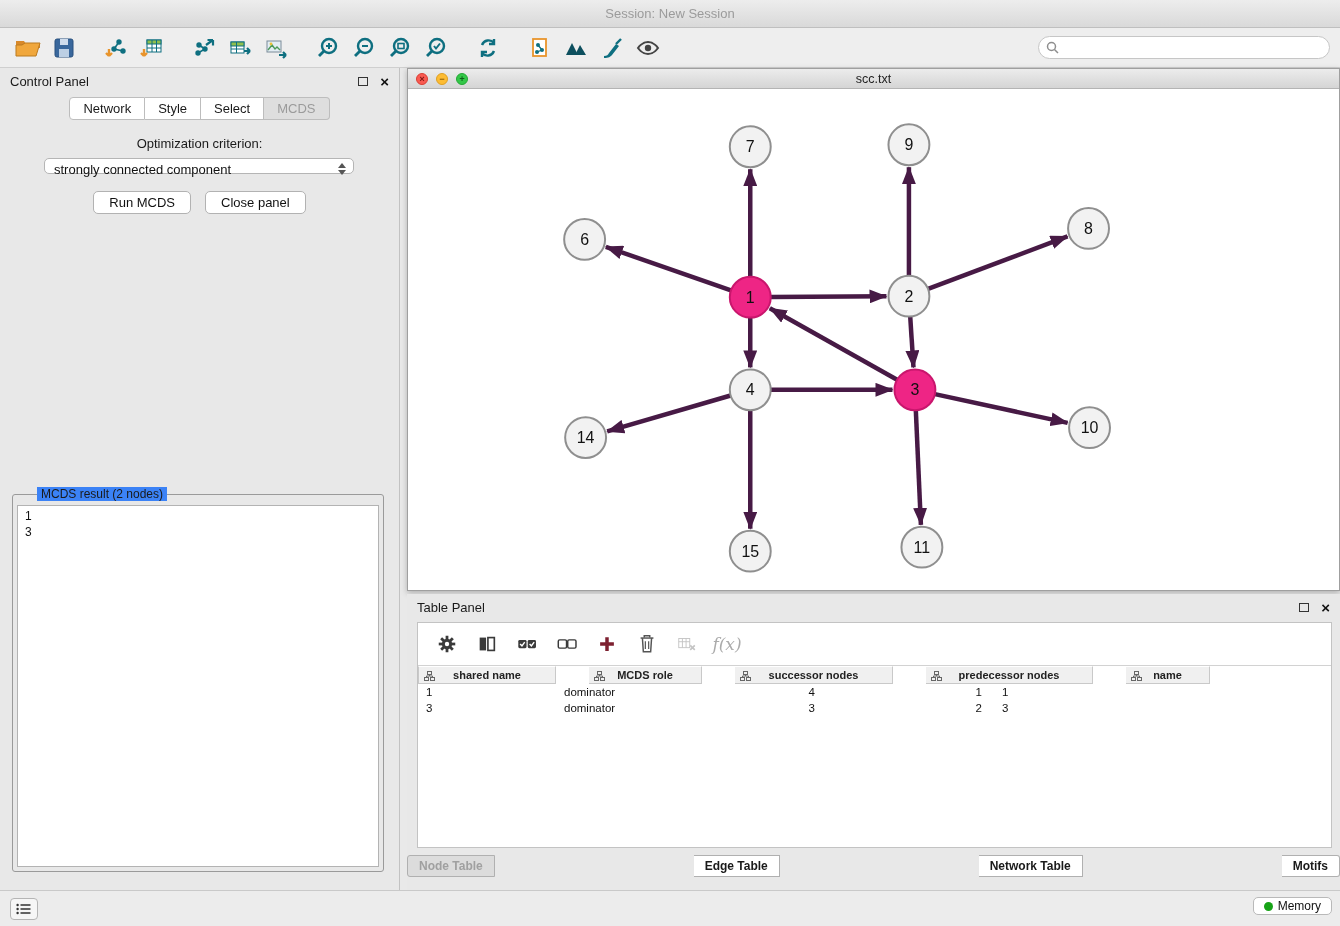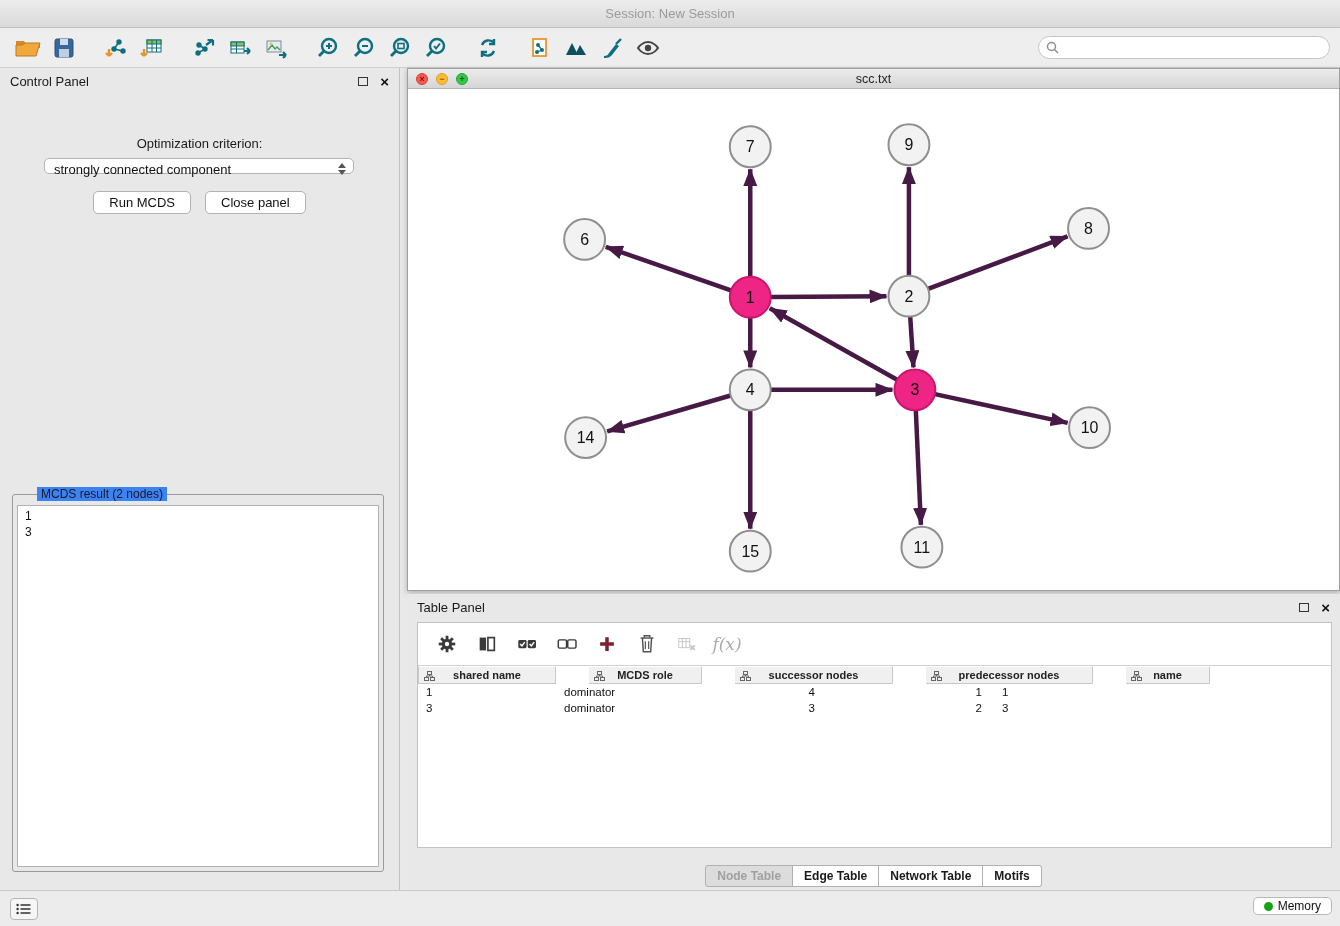--- a/index.html
+++ b/index.html
@@ -77,21 +77,21 @@
     background:none; border:none; }
   .fx { font-family:"DejaVu Serif", serif; font-style:italic; font-size:17px; color:#ababab; }
   .thead { display:flex; border-top:1px solid #d2d2d2;gap:33px; }
   .th { position:relative; height:18px; background:#f0f0f0; border-right:1px solid #c9c9c9;
     border-bottom:1px solid #c9c9c9; border-top:1px solid #fff; font-size:11px; font-weight:bold;
     color:#222; display:flex; align-items:center; justify-content:center; }
   .th:first-child { border-left:1px solid #c9c9c9; }
   .th-icon { position:absolute; left:5px; top:4px; }
   .tr { display:flex; height:16px; }
   .td { font-size:11.5px; color:#111; line-height:16px; padding:0 12px 0 8px; white-space:nowrap; overflow:hidden; }
-  .tp-tabs { position:absolute; bottom:3px; left:0; right:0; display:flex; justify-content:center; }
+  .tp-tabs { position:absolute; bottom:13px; left:0; right:0; display:flex; justify-content:space-between; }
   .tp-tab { border:1px solid #b0b0b0; border-left:none; background:#fff; font-size:12px; font-weight:bold;
     padding:3px 11px; color:#1a1a1a; }
   .tp-tab:first-child { border-left:1px solid #b0b0b0; border-radius:3px 0 0 3px; }
   .tp-tab:last-child { border-radius:0 3px 3px 0; }
   .tp-tab.active { background:#dcdcdc; color:#a0a0a0; }
 
   
   .statusbar { position:absolute; bottom:0; left:0; right:0; height:36px; background:#ececec;
     border-top:1px solid #c9c9c9; }
   .list-btn { position:absolute; left:10px; top:7px; width:28px; height:22px; background:#f6f6f6;
@@ -243,20 +243,26 @@
     </div>
   </div>
 
   <div class="control-panel">
     <div class="panel-header">
       <span>Control Panel</span>
       <span class="spacer"></span>
       <span class="float-icon"></span>
       <span class="close-x">×</span>
     </div>
+    <div class="cp-tabs">
+        <div class="cp-tab">Network</div>
+        <div class="cp-tab">Style</div>
+        <div class="cp-tab">Select</div>
+        <div class="cp-tab active">MCDS</div>
+      </div>
     <div class="opt-label">Optimization criterion:</div>
     <div class="dropdown">
       <span>strongly connected component</span>
       <span class="stepper">
           <i class="up"></i>
           <i class="down"></i>
         </span>
     </div>
     <div class="cp-buttons">
       <button class="mac-btn">Run MCDS</button>

